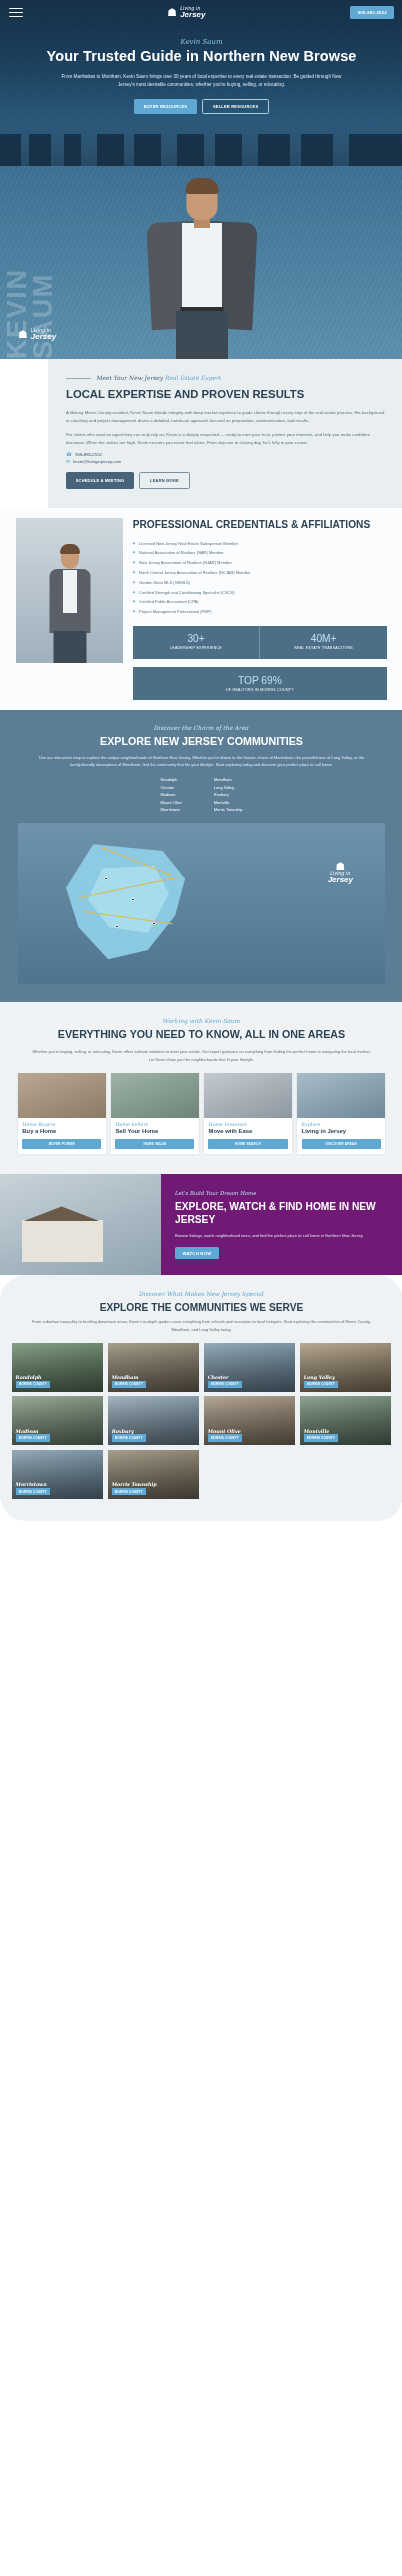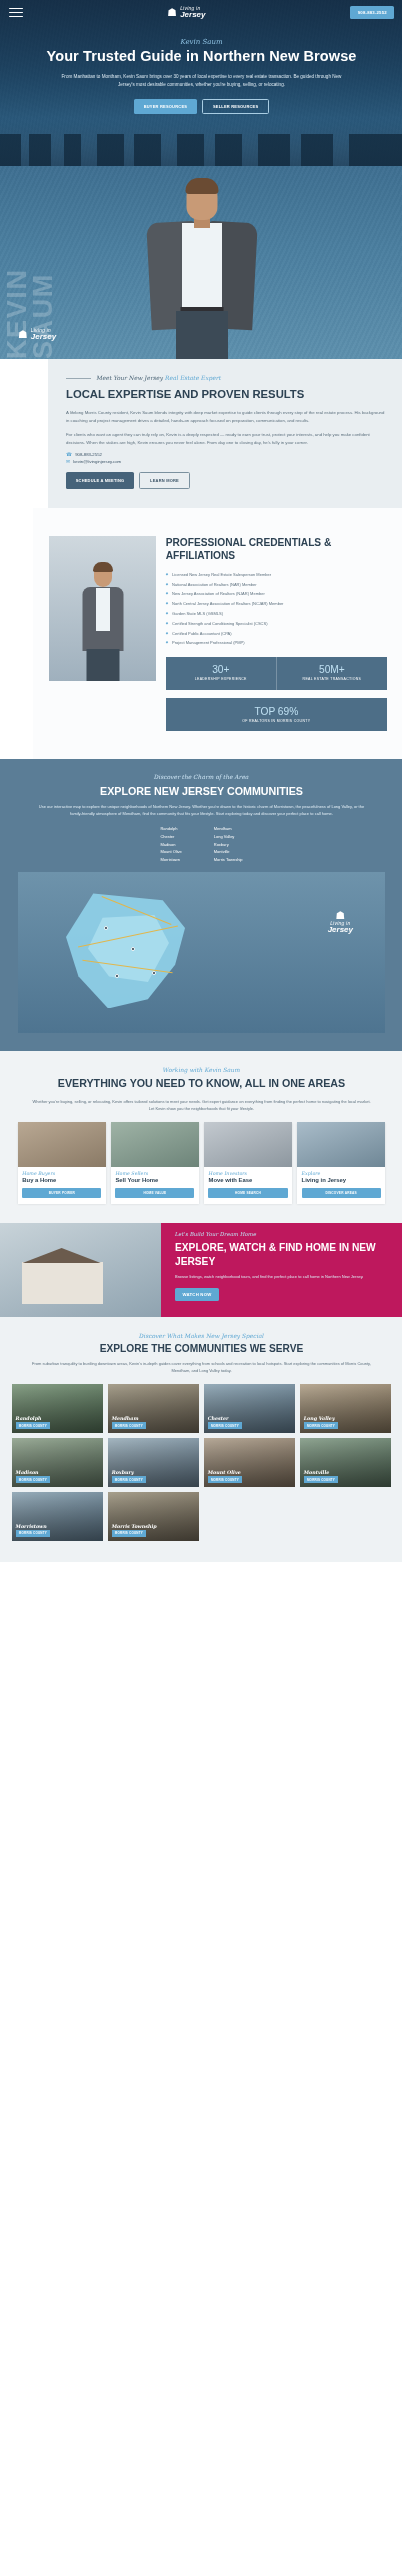--- a/index.html
+++ b/index.html
@@ -109,21 +109,21 @@
   .eyebrow em { color: #5fa8d3; font-style: italic; }
   .sec-h2 { font-size: 11.3px; font-weight: bold; color: #2d4253; line-height: 1.25; margin-bottom: 7.5px; }
   .body-p { font-size: 4.3px; line-height: 1.9; color: #5c6f7d; margin-bottom: 5.4px; }
   .contact-line { font-size: 4.3px; color: #3d5568; margin: 1.1px 0; display: flex; align-items: center; gap: 3.2px; }
   .contact-line .ci { color: #5fa8d3; font-size: 4.8px; }
   .cta-row { display: flex; gap: 5.4px; margin-top: 8.6px; }
   .btn-dark { background: #46637a; color: #fff; border: none; border-radius: 1.6px; font-size: 4px; font-weight: bold; padding: 4.8px 9.7px; cursor: pointer; letter-spacing: 0.2px; }
   .btn-ghost { background: transparent; border: 0.5px solid #7b919f; color: #3d5568; border-radius: 1.6px; font-size: 4px; font-weight: bold; padding: 4.8px 9.7px; cursor: pointer; letter-spacing: 0.2px; }
 
   
-  .sec-cred { background: #fbfcfd; padding: 28px 16px; display: flex; gap: 9.7px; margin-left: 33px; }
+  .sec-cred { background: #fbfcfd; padding: 10px 16px; display: flex; gap: 9.7px; }
   .cred-photo { width: 107px; height: 145px; background: linear-gradient(180deg,#cfd8de 0%, #9fb0bd 100%); position: relative; flex: none; overflow: hidden; }
   .cred-photo .mini-fig { position: absolute; bottom: 0; left: 50%; transform: translateX(-50%); width: 70px; height: 124px; }
   .mf-head { position: absolute; left: 50%; transform: translateX(-50%); top: 7.5px; width: 18px; height: 22.6px; background: #c89a76; border-radius: 9px; }
   .mf-hair { position: absolute; left: 50%; transform: translateX(-50%); top: 5.4px; width: 20px; height: 9.7px; background: #6a4b33; border-radius: 9.7px 9.7px 2.1px 2.1px; }
   .mf-body { position: absolute; left: 50%; transform: translateX(-50%); top: 30px; width: 41px; height: 64px; background: #5b6068; border-radius: 7.5px 7.5px 0 0; }
   .mf-shirt { position: absolute; left: 50%; transform: translateX(-50%); top: 31px; width: 14px; height: 43px; background: #eef3f6; }
   .mf-legs { position: absolute; left: 50%; transform: translateX(-50%); top: 92px; width: 33px; height: 32px; background: #3c4a56; }
   .cred-right { flex: 1; }
   .cred-h2 { font-size: 10.2px; font-weight: bold; color: #2d4253; line-height: 1.3; margin-bottom: 7.5px; }
   .cred-list { list-style: none; }
@@ -163,27 +163,27 @@
   .c4 { background: linear-gradient(160deg,#a9bcc9,#6f8796); }
   .card-script { font-family: "DejaVu Serif", serif; font-style: italic; font-size: 4.8px; color: #5fa8d3; padding: 4.3px 4.3px 0; }
   .card-title { font-size: 5.9px; font-weight: bold; color: #2d4253; padding: 1.1px 4.3px 3.2px; line-height: 1.25; }
   .card-btn { display: block; margin: 0 4.3px 5.4px; background: #5fa8d3; color: #fff; border: none; font-size: 3.2px; font-weight: bold; padding: 3.2px 2.1px; border-radius: 1.1px; width: calc(100% - 8.6px); cursor: pointer; letter-spacing: 0.2px; }
 
   
   .sec-explore { display: flex; min-height: 94px; }
   .exp-left { width: 161px; background: linear-gradient(160deg,#c8d3d9,#8fa3b0); position: relative; }
   .exp-house { position: absolute; left: 21.5px; bottom: 13px; width: 81px; height: 42px; background: #e8e3da; }
   .exp-house::before { content:""; position:absolute; top:-14px; left:-6.4px; width:93px; height:15px; background:#6b5b4d; clip-path: polygon(8% 100%, 50% 0, 92% 100%); }
-  .exp-right { flex: 1; background: #be185d; color: #fff; padding: 8px 14px; }
+  .exp-right { flex: 1; background: #701a75; color: #fff; padding: 16px 14px; }
   .exp-script { font-family: "DejaVu Serif", serif; font-style: italic; font-size: 5.4px; color: #bfe0f2; }
   .exp-h2 { font-size: 10.2px; font-weight: bold; margin: 4.3px 0 5.4px; line-height: 1.3; }
   .exp-p { font-size: 4px; line-height: 1.8; color: #dce9f2; margin-bottom: 7.5px; }
 
   
-  .sec-serve { background: #eef2f4; padding: 16px 11.8px 21.5px; }
+  .sec-serve { background: #eef2f4; padding: 16px 11.8px 21.5px; border-radius: 26px; }
   .serve-h2 { font-size: 10.2px; font-weight: bold; color: #2d4253; text-align: center; margin: 4.3px 0 5.4px; }
   .grid { display: grid; grid-template-columns: repeat(4, 1fr); gap: 4.8px; margin-top: 8.6px; }
   .tile { position: relative; height: 49px; overflow: hidden; }
   .tile .bg { position: absolute; inset: 0; }
   .tile .shade { position: absolute; inset: 0; background: linear-gradient(180deg, rgba(0,0,0,.05) 0%, rgba(0,0,0,.45) 100%); }
   .tile .tname { position: absolute; left: 3.8px; bottom: 11.8px; color: #fff; font-size: 4.8px; font-weight: bold; font-style: italic; font-family: "DejaVu Serif", serif; }
   .tile .tcounty { position: absolute; left: 3.8px; bottom: 3.8px; background: #5fa8d3; color: #fff; font-size: 3px; font-weight: bold; padding: 1.6px 3.2px; letter-spacing: 0.2px; }
   .bgA { background: linear-gradient(160deg,#8fa98e,#4f6a52); }
   .bgB { background: linear-gradient(160deg,#b0a894,#6e6555); }
   .bgC { background: linear-gradient(160deg,#9fb6c4,#5c7587); }
@@ -293,21 +293,21 @@
         <li>Certified Strength and Conditioning Specialist (CSCS)</li>
         <li>Certified Public Accountant (CPA)</li>
         <li>Project Management Professional (PMP)</li>
       </ul>
       <div class="stats">
         <div class="stat">
           <div class="num">30+</div>
           <div class="lbl">LEADERSHIP EXPERIENCE</div>
         </div>
         <div class="stat">
-          <div class="num">50M+</div>
+          <div class="num">40M+</div>
           <div class="lbl">REAL ESTATE TRANSACTIONS</div>
         </div>
       </div>
       <div class="stats">
         <div class="stat">
           <div class="num">TOP 69%</div>
           <div class="lbl">OF REALTORS IN MORRIS COUNTY</div>
         </div>
       </div>
     </div>

